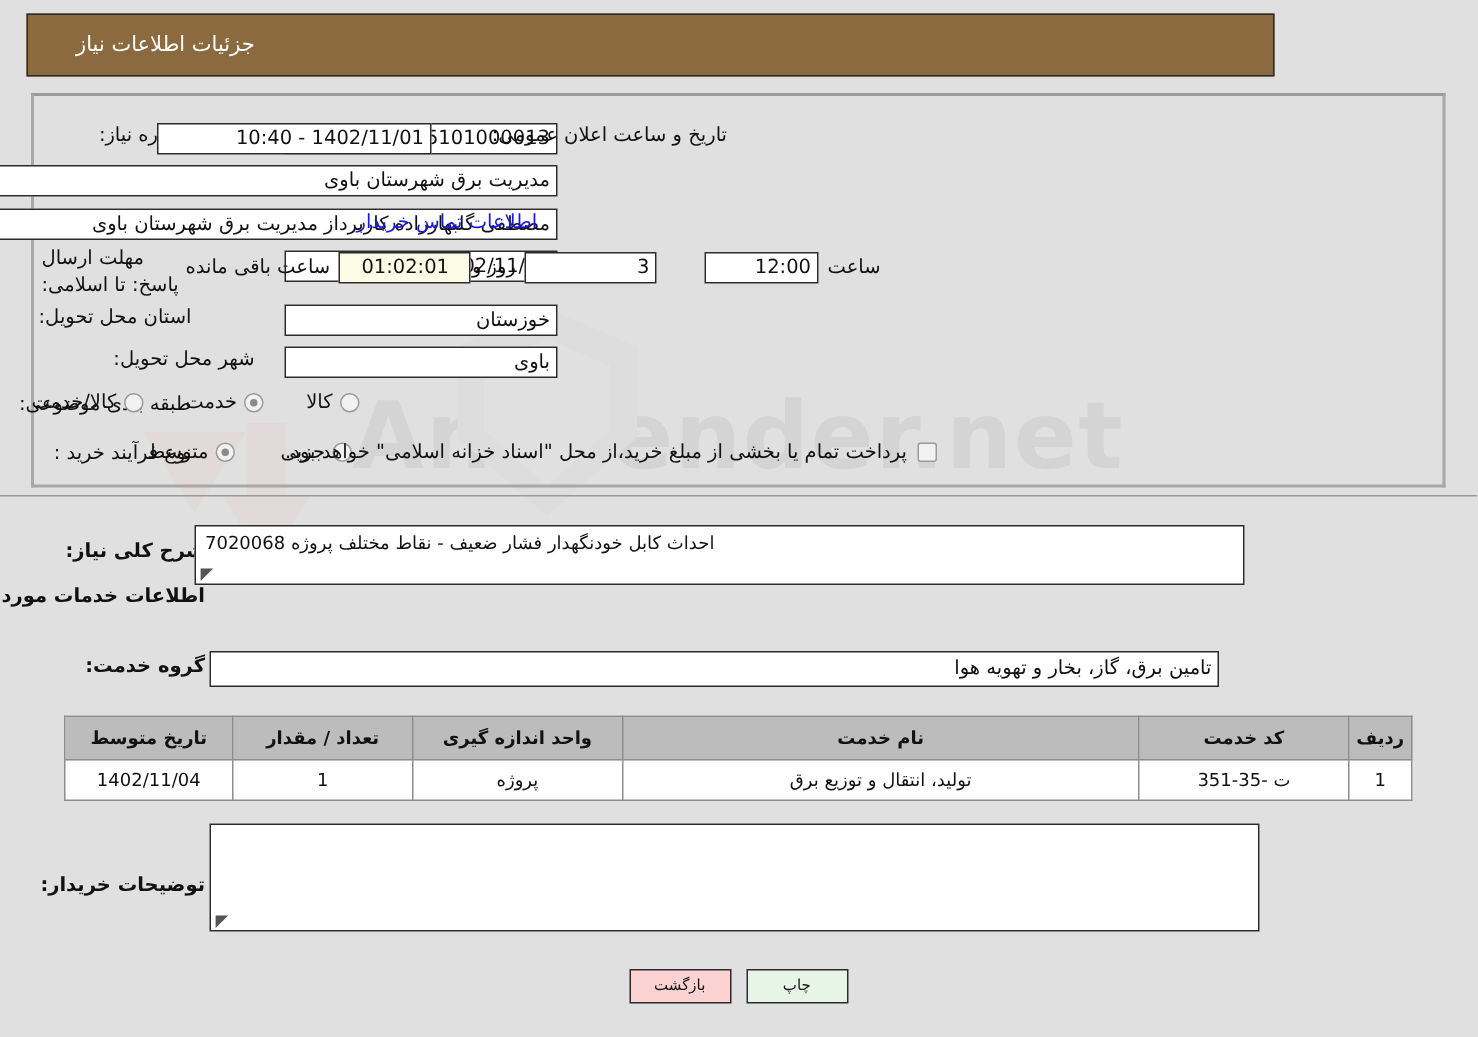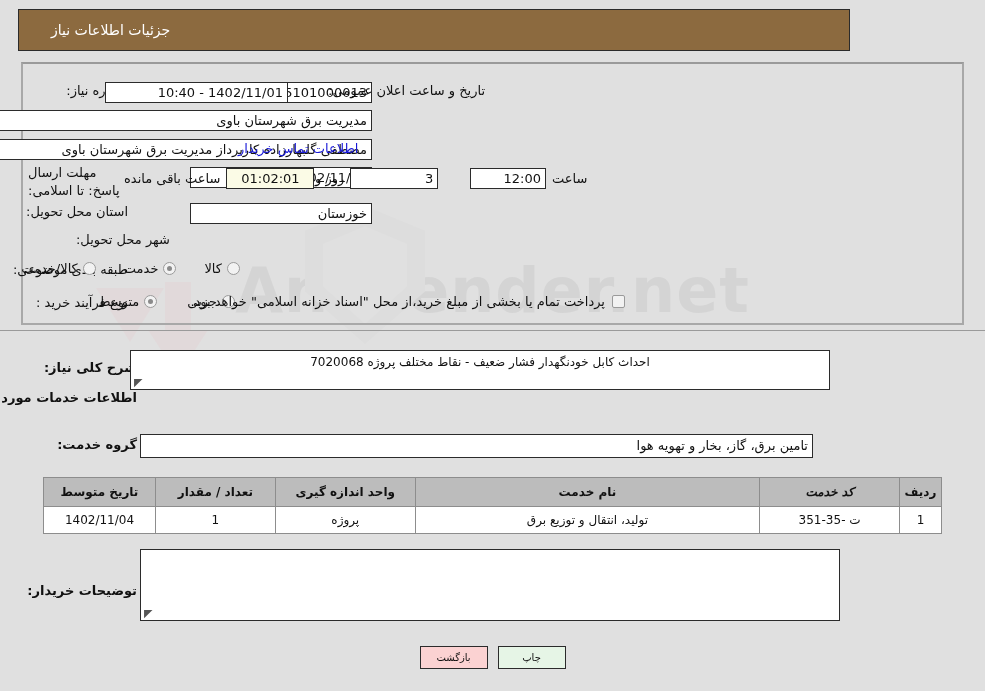--- a/index.html
+++ b/index.html
@@ -187,21 +187,21 @@
   }
 
   .bigfield {
     background: #ffffff;
     border: 1px solid #2b2b2b;
     position: absolute;
     z-index: 4;
     font-size: 12px;
     color: #111;
     padding: 4px 6px;
-    text-align: center;
+    text-align: left;
     overflow: hidden;
   }
   .resize-grip {
     position: absolute;
     left: 3px; bottom: 1px;
     font-size: 11px;
     color: #555;
     transform: scaleX(-1);
     line-height: 1;
   }
@@ -331,20 +331,21 @@
   </div>
 
   <div class="row" style="right:857px; top:203px;">
     <span class="lbl">استان محل تحویل:</span>
   </div>
   <div class="fld right" style="position:absolute; right:613px; top:203px; width:182px; z-index:4;">خوزستان</div>
 
   <div class="row" style="right:815px; top:231px;">
     <span class="lbl">شهر محل تحویل:</span>
   </div>
+  <div class="fld right" style="position:absolute; right:613px; top:231px; width:182px; z-index:4;">باوی</div>
 
   <div class="row" style="right:857px; top:261px;">
     <span class="lbl">طبقه بندی موضوعی:</span>
   </div>
   <div style="position:absolute; right:745px; top:261px; z-index:4; display:flex; align-items:center; gap:28px; direction:rtl;">
     <span class="opt">
       <span class="radio"></span>
       <span class="plain">کالا</span>
     </span>
     <span class="opt">
@@ -385,21 +386,21 @@
 
   <div class="bold-lbl" style="right:848px; top:390px; font-size:13px;">اطلاعات خدمات مورد نیاز</div>
 
   <div class="bold-lbl" style="right:848px; top:437px;">گروه خدمت:</div>
   <div class="fld right" style="position:absolute; right:172px; top:434px; width:673px; height:24px; line-height:22px; z-index:4;">تامین برق، گاز، بخار و تهویه هوا</div>
 
   <table class="svc">
     <thead>
       <tr>
         <th style="width:42px;">ردیف</th>
-        <th style="width:140px;font-style:italic;">کد خدمت</th>
+        <th style="width:140px;">کد خدمت</th>
         <th style="width:345px;">نام خدمت</th>
         <th style="width:140px;">واحد اندازه گیری</th>
         <th style="width:120px;">تعداد / مقدار</th>
         <th style="width:112px;">تاریخ متوسط</th>
       </tr>
     </thead>
     <tbody>
       <tr>
         <td>1</td>
         <td>ت -35-351</td>

